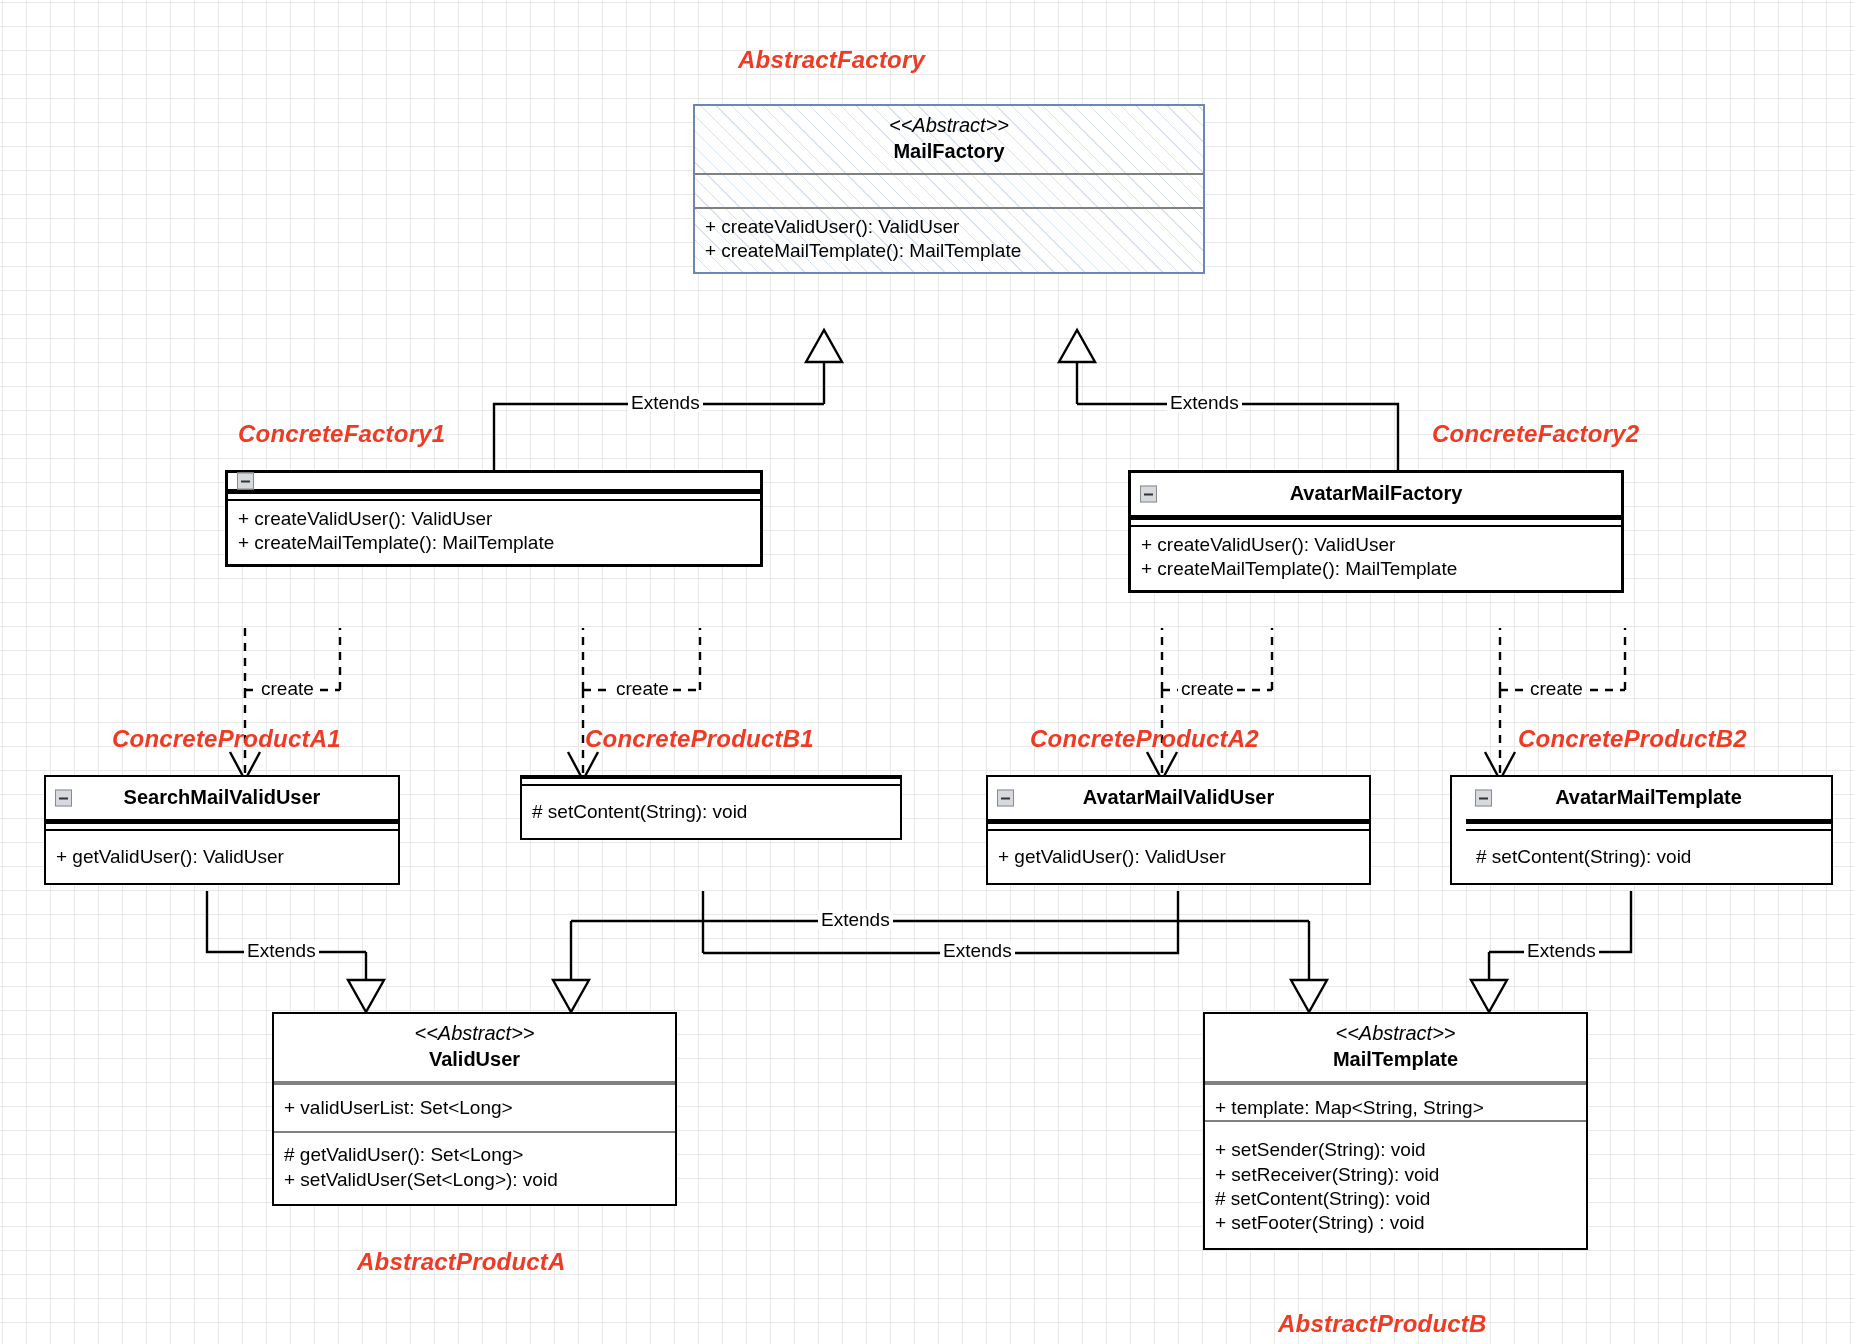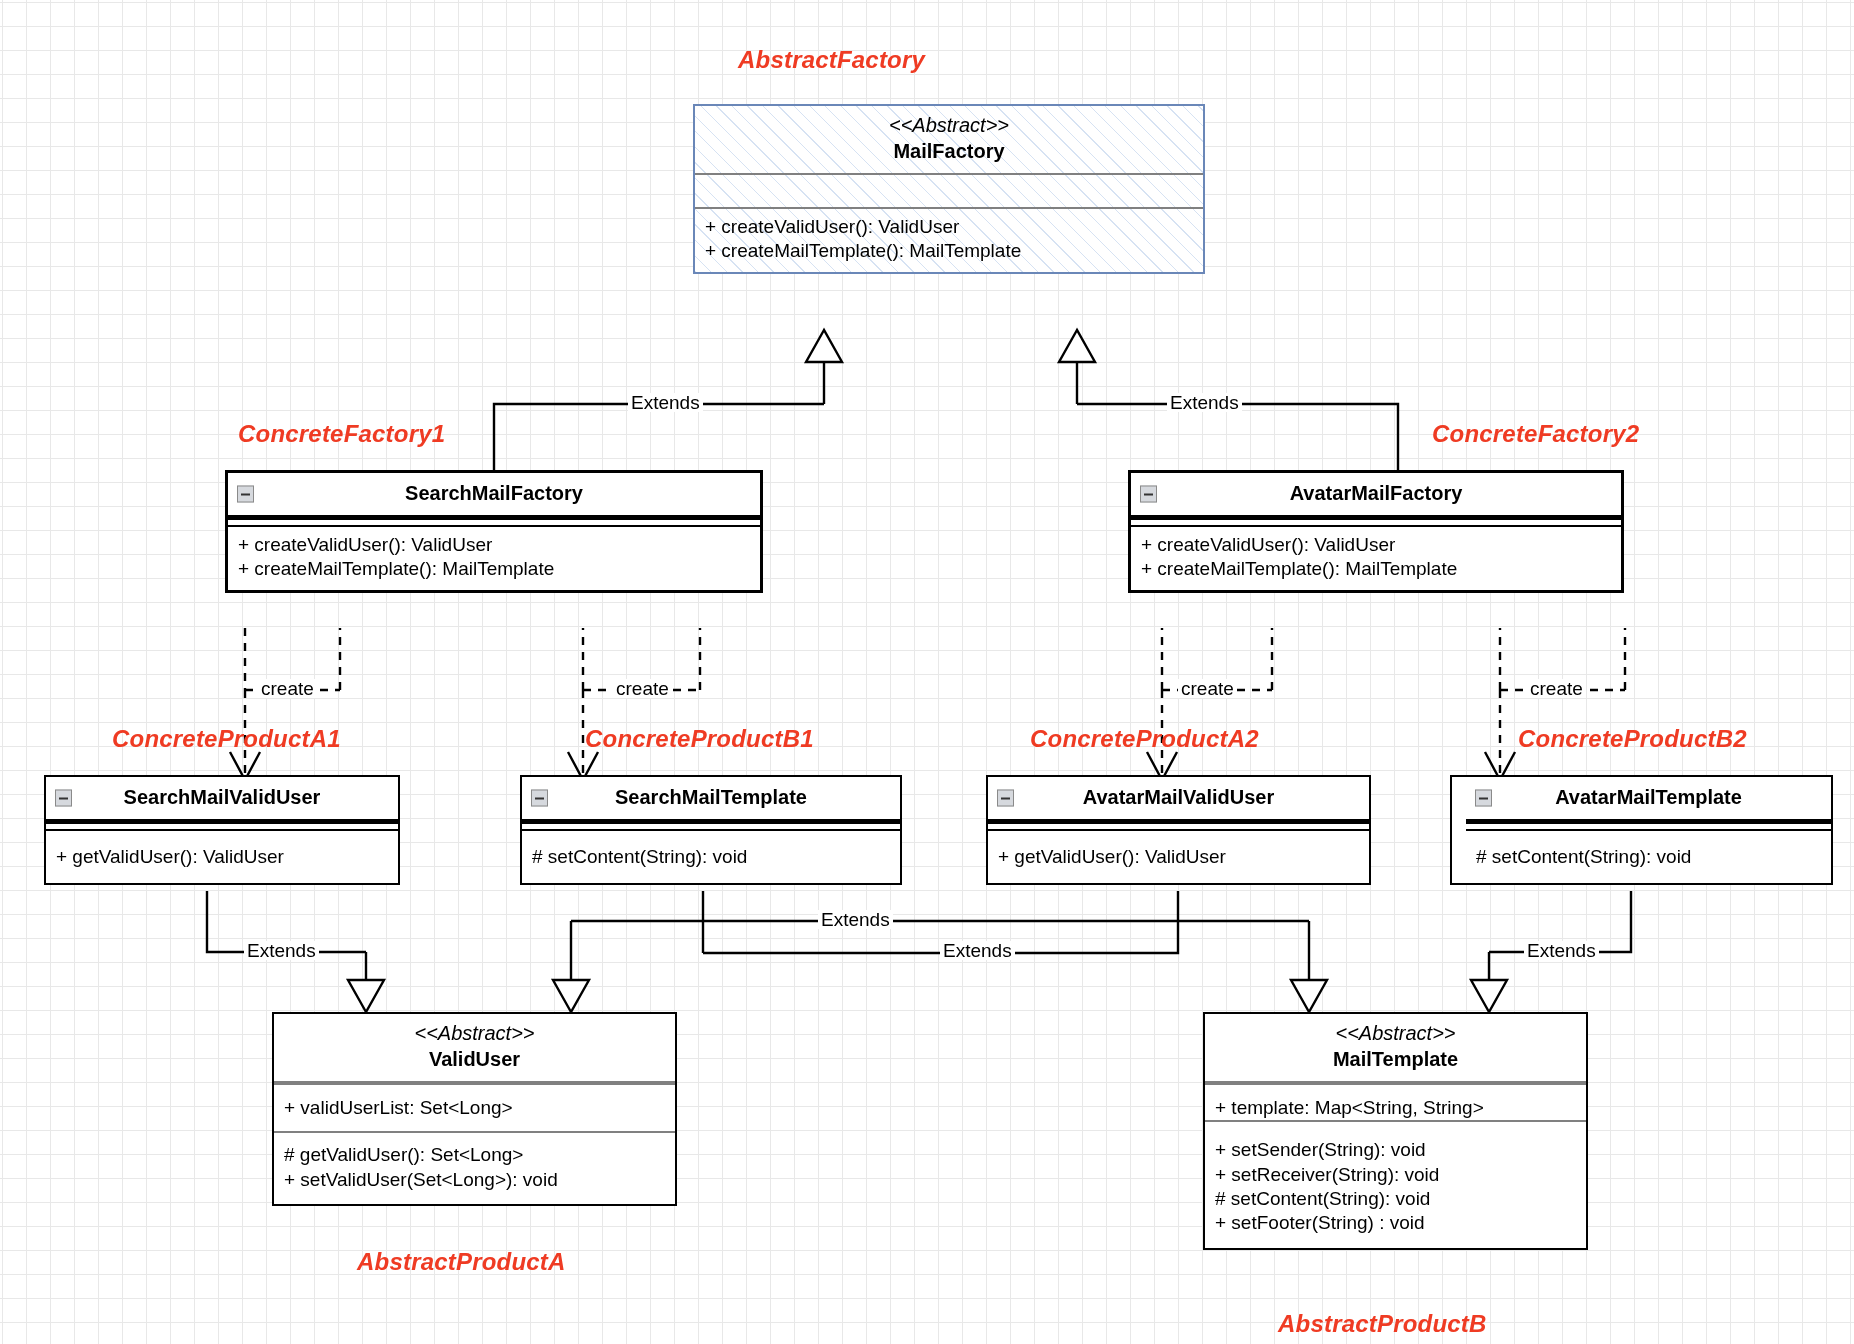--- a/index.html
+++ b/index.html
@@ -248,21 +248,20 @@
     <div class="section empty hdr-line-gray"></div>
     <div class="section">
       <div class="mline">+ createValidUser(): ValidUser</div>
       <div class="mline">+ createMailTemplate(): MailTemplate</div>
     </div>
   </div>
 
   <div class="uml-box" style="left:225px; top:470px; width:538px;">
     <div class="hdr hdr-line-thick">
       <span class="collapse-btn"></span>
-      <span class="cname">SearchMailFactory</span>
     </div>
     <div class="sep-double"></div>
     <div class="section">
       <div class="mline">+ createValidUser(): ValidUser</div>
       <div class="mline">+ createMailTemplate(): MailTemplate</div>
     </div>
   </div>
 
   <div class="uml-box" style="left:1128px; top:470px; width:496px;">
     <div class="hdr hdr-line-thick">
@@ -281,24 +280,20 @@
       <span class="collapse-btn"></span>
       <span class="cname">SearchMailValidUser</span>
     </div>
     <div class="sep-double"></div>
     <div class="section" style="padding-top:14px; padding-bottom:14px;">
       <div class="mline">+ getValidUser(): ValidUser</div>
     </div>
   </div>
 
   <div class="uml-box thin-black" style="left:520px; top:775px; width:382px;">
-    <div class="hdr hdr-line-thick">
-      <span class="collapse-btn"></span>
-      <span class="cname">SearchMailTemplate</span>
-    </div>
     <div class="sep-double"></div>
     <div class="section" style="padding-top:14px; padding-bottom:14px;">
       <div class="mline"># setContent(String): void</div>
     </div>
   </div>
 
   <div class="uml-box thin-black" style="left:986px; top:775px; width:385px;">
     <div class="hdr hdr-line-thick">
       <span class="collapse-btn"></span>
       <span class="cname">AvatarMailValidUser</span>

